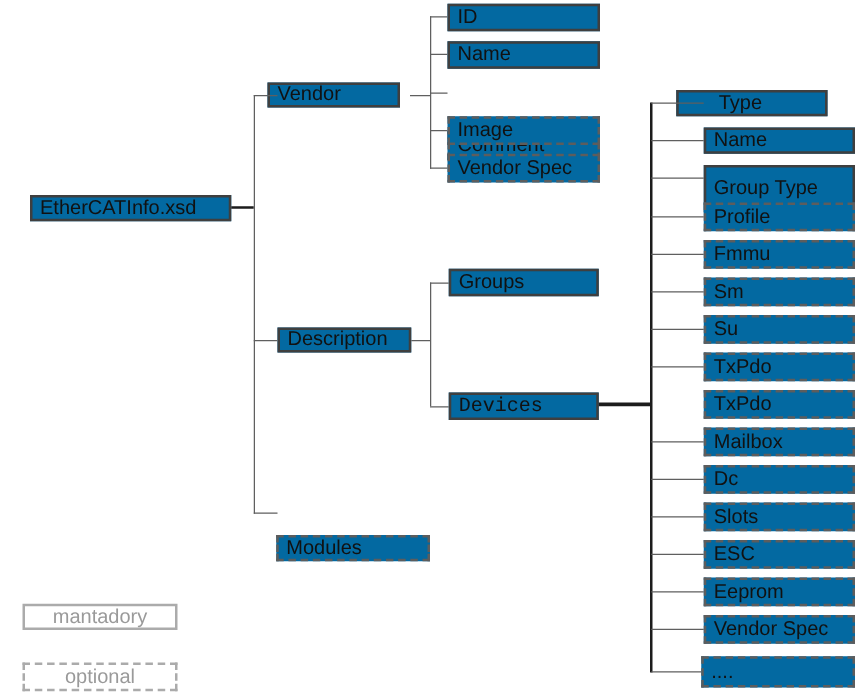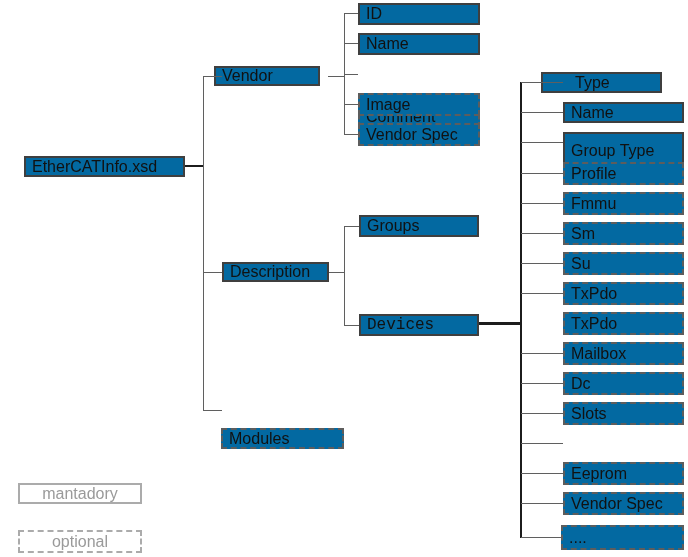--- a/index.html
+++ b/index.html
@@ -73,20 +73,21 @@
   <div class="node mandatory" style="left:563px; top:132px; width:121px; height:38px;">Group Type</div>
   <div class="node optional" style="left:563px; top:162px; width:121px; height:23px;">Profile</div>
   <div class="node optional" style="left:563px; top:192px; width:121px; height:23px;">Fmmu</div>
   <div class="node optional" style="left:563px; top:222px; width:121px; height:23px;">Sm</div>
   <div class="node optional" style="left:563px; top:252px; width:121px; height:23px;">Su</div>
   <div class="node optional" style="left:563px; top:282px; width:121px; height:23px;">TxPdo</div>
   <div class="node optional" style="left:563px; top:312px; width:121px; height:23px;text-align:right;">TxPdo</div>
   <div class="node optional" style="left:563px; top:342px; width:121px; height:23px;">Mailbox</div>
   <div class="node optional" style="left:563px; top:402px; width:121px; height:23px;">Slots</div>
   <div class="node optional" style="left:563px; top:372px; width:121px; height:23px;">Dc</div>
+  <div class="node optional" style="left:563px; top:432px; width:121px; height:23px;">ESC</div>
   <div class="node optional" style="left:563px; top:462px; width:121px; height:23px;">Eeprom</div>
   <div class="node optional" style="left:563px; top:492px; width:121px; height:23px;">Vendor Spec</div>
   <div class="node optional" style="left:561px; top:525px; width:123px; height:25px;">....</div>
 
   <div class="legendbox mandatory" style="left:18px; top:483px; width:124px; height:21px;">mantadory</div>
   <div class="legendbox optional" style="left:18px; top:510px; width:124px; height:23px;margin-top:20px;">optional</div>
 
   <div class="cl dark" style="left:185px; top:165px; width:18px; height:2px;"></div>
 
   <div class="cl" style="left:203px; top:76px; width:1px; height:335px;"></div>

